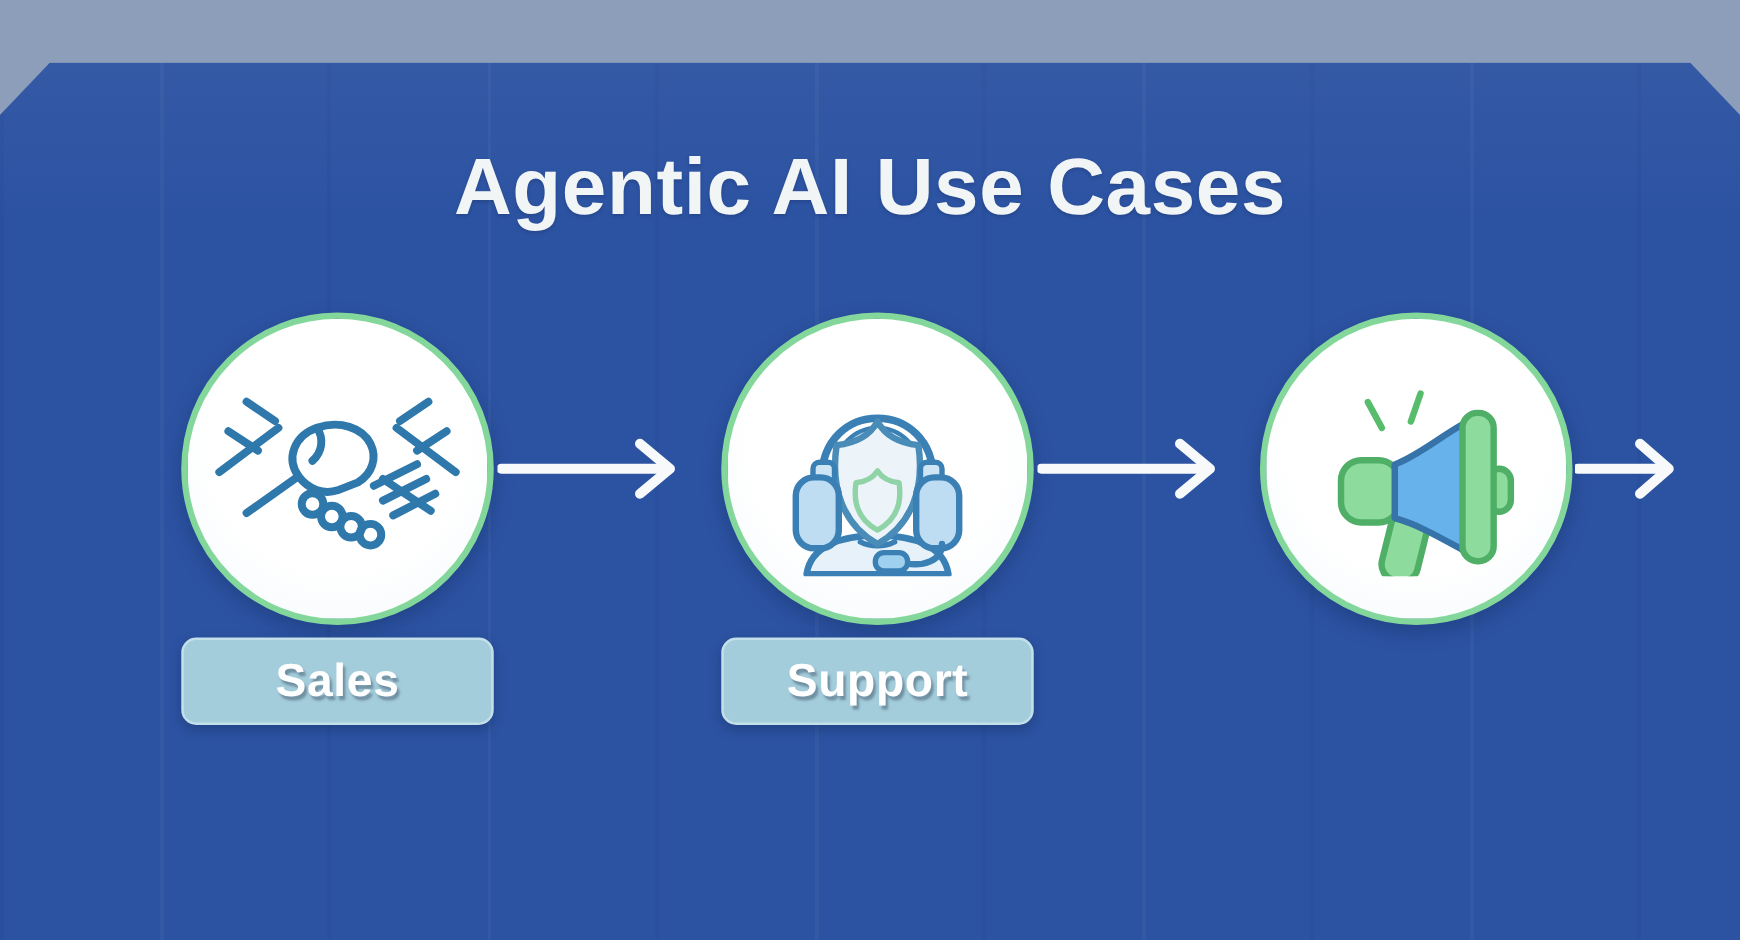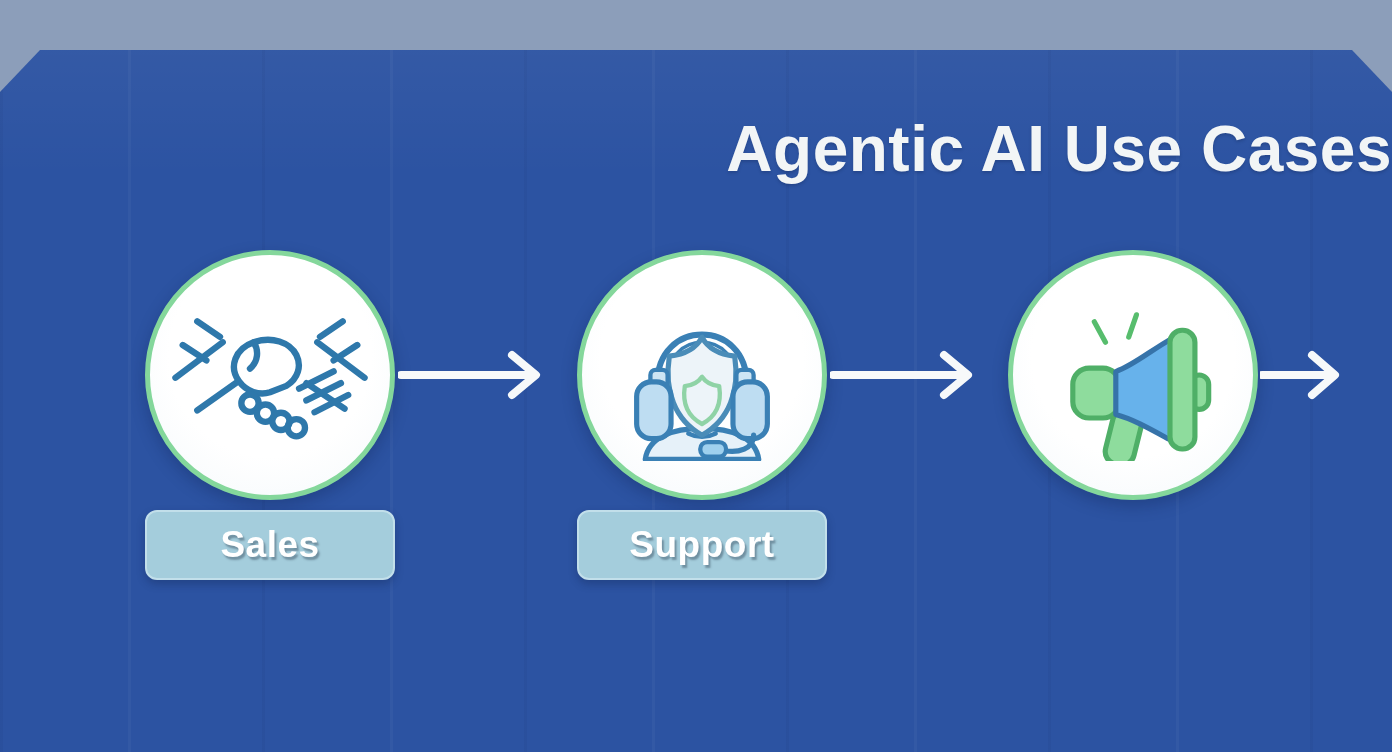--- a/index.html
+++ b/index.html
@@ -18,21 +18,21 @@
       linear-gradient(180deg, rgba(255,255,255,0.04) 0%, rgba(0,0,0,0) 18%),
       repeating-linear-gradient(90deg,
         rgba(12,28,76,0.06) 0px, rgba(12,28,76,0.06) 3px,
         rgba(0,0,0,0) 3px, rgba(0,0,0,0) 128px,
         rgba(255,255,255,0.035) 128px, rgba(255,255,255,0.035) 131px,
         rgba(0,0,0,0) 131px, rgba(0,0,0,0) 262px);
     clip-path:polygon(40px 0, calc(100% - 40px) 0, 100% 42px, 100% 100%, 0 100%, 0 42px);
   }
   .title{
     position:absolute;left:0;top:112px;width:100%;margin:0;
-    text-align:right;
+    text-align:center;
     font-size:64px;font-weight:700;letter-spacing:0.5px;
     color:#F2F5F6;
     text-shadow:0 2px 3px rgba(15,30,70,0.25);
   }
   .circle{
     position:absolute;top:250px;width:250px;height:250px;
     border-radius:50%;box-sizing:border-box;
     border:5px solid #84D79B;
     background:radial-gradient(circle at 50% 42%, #FFFFFF 55%, #F3F8FB 100%);
     box-shadow:0 6px 16px rgba(10,25,70,0.28);

